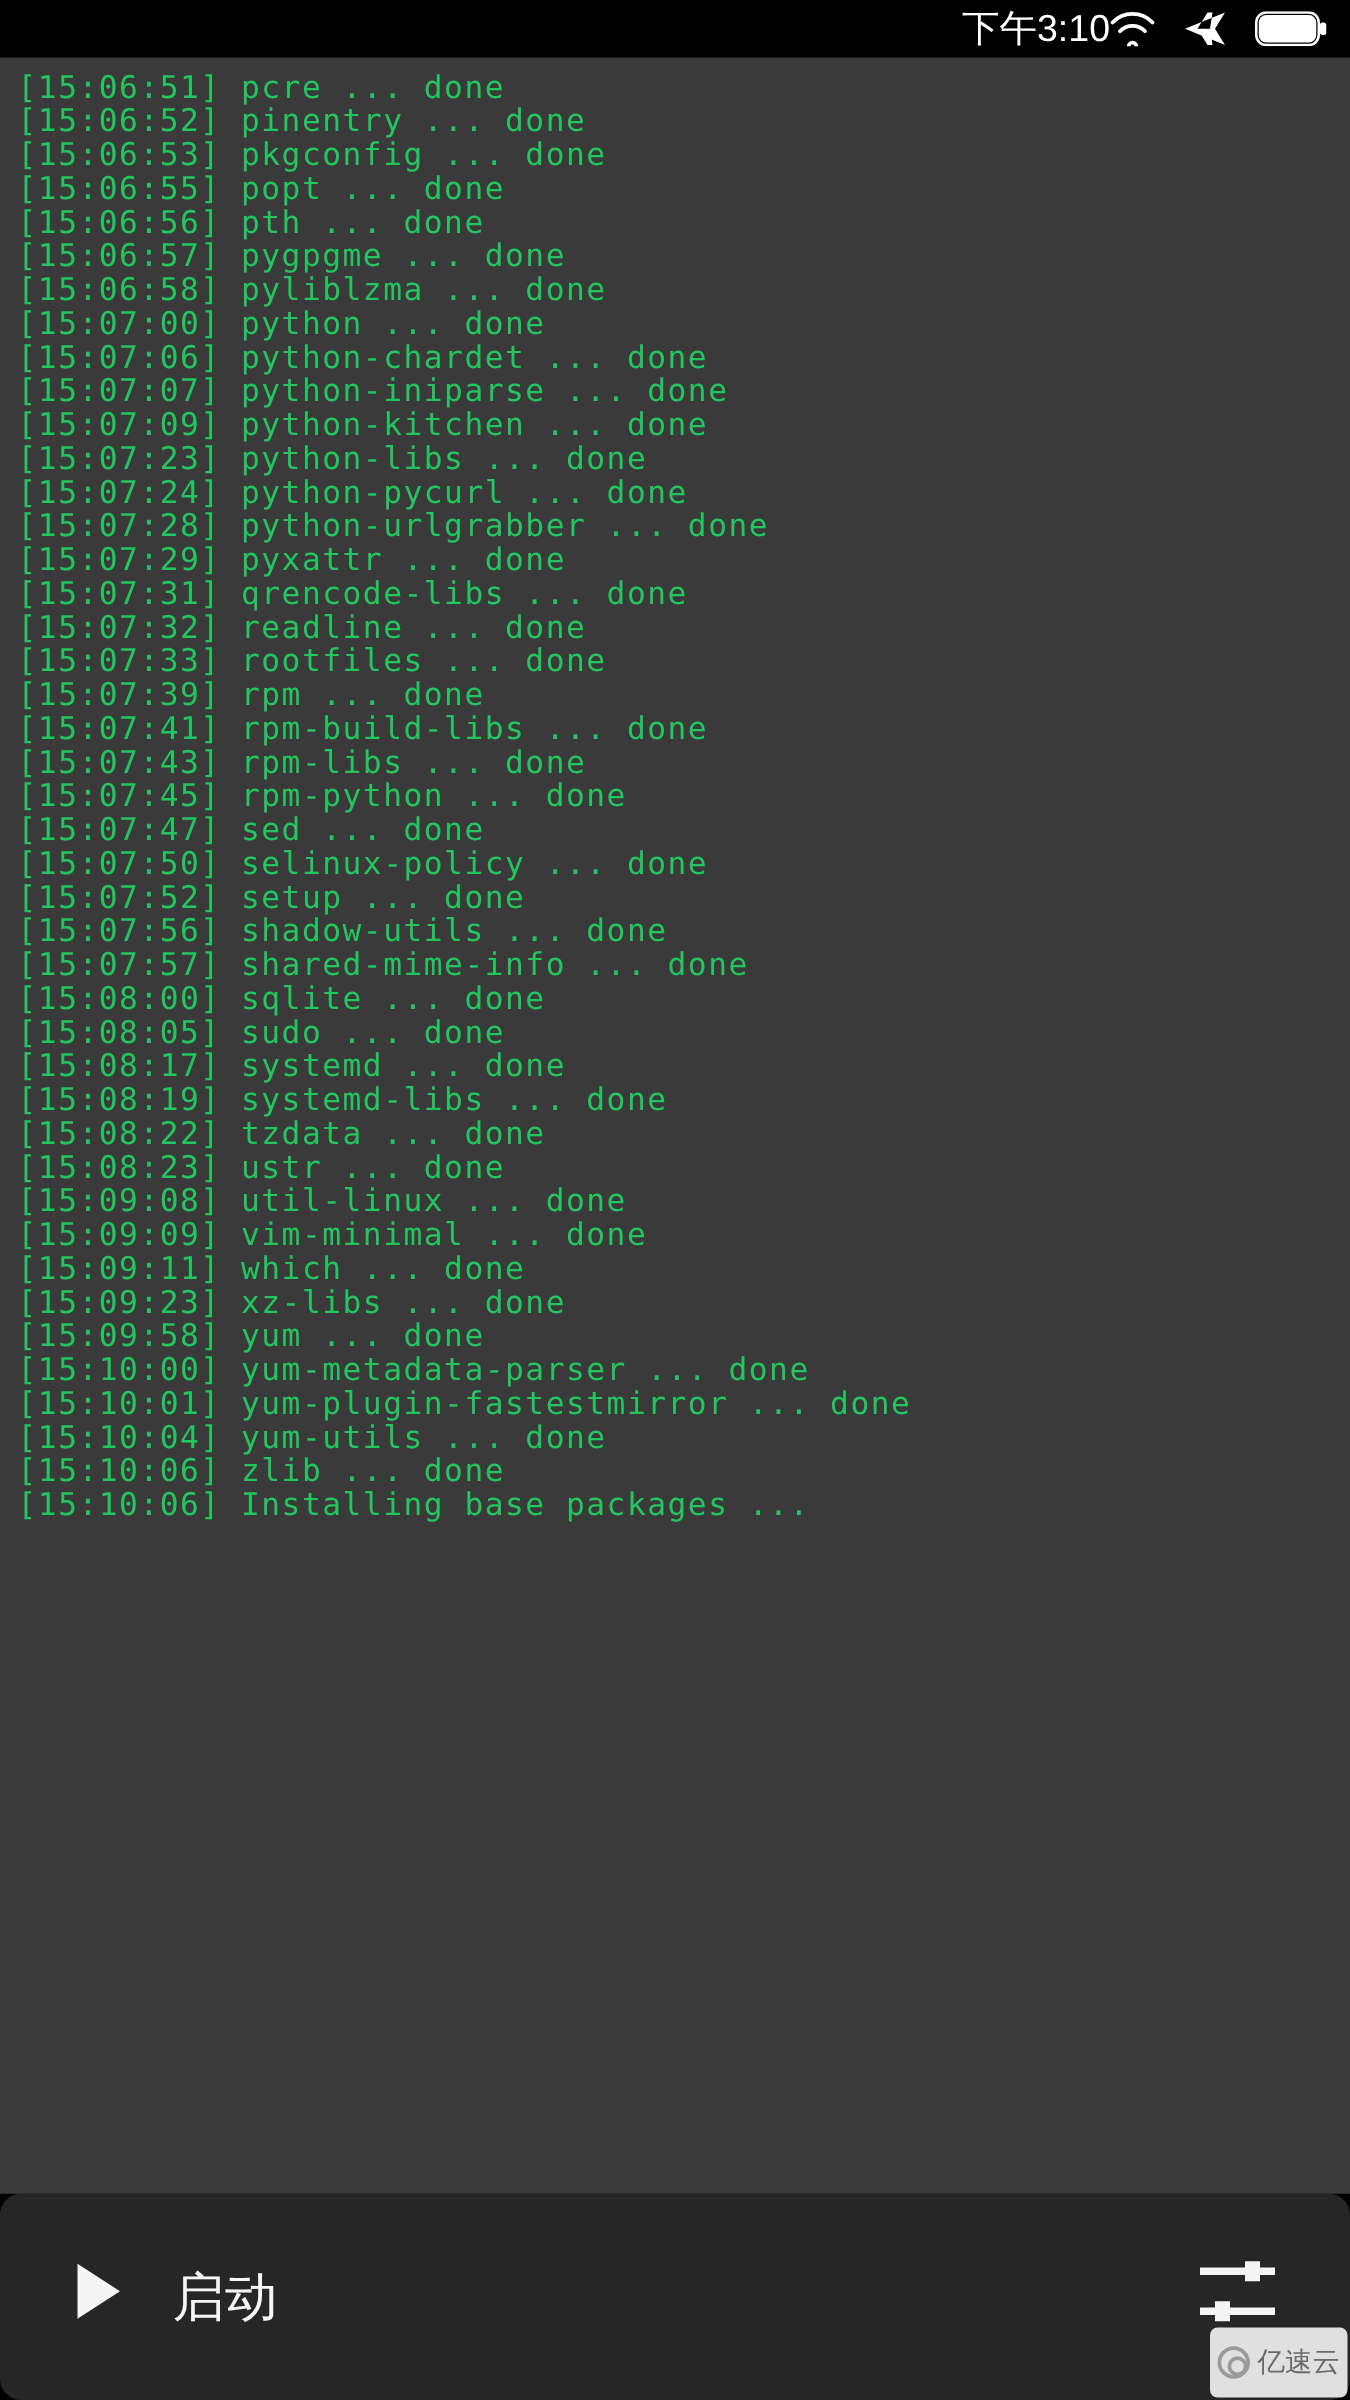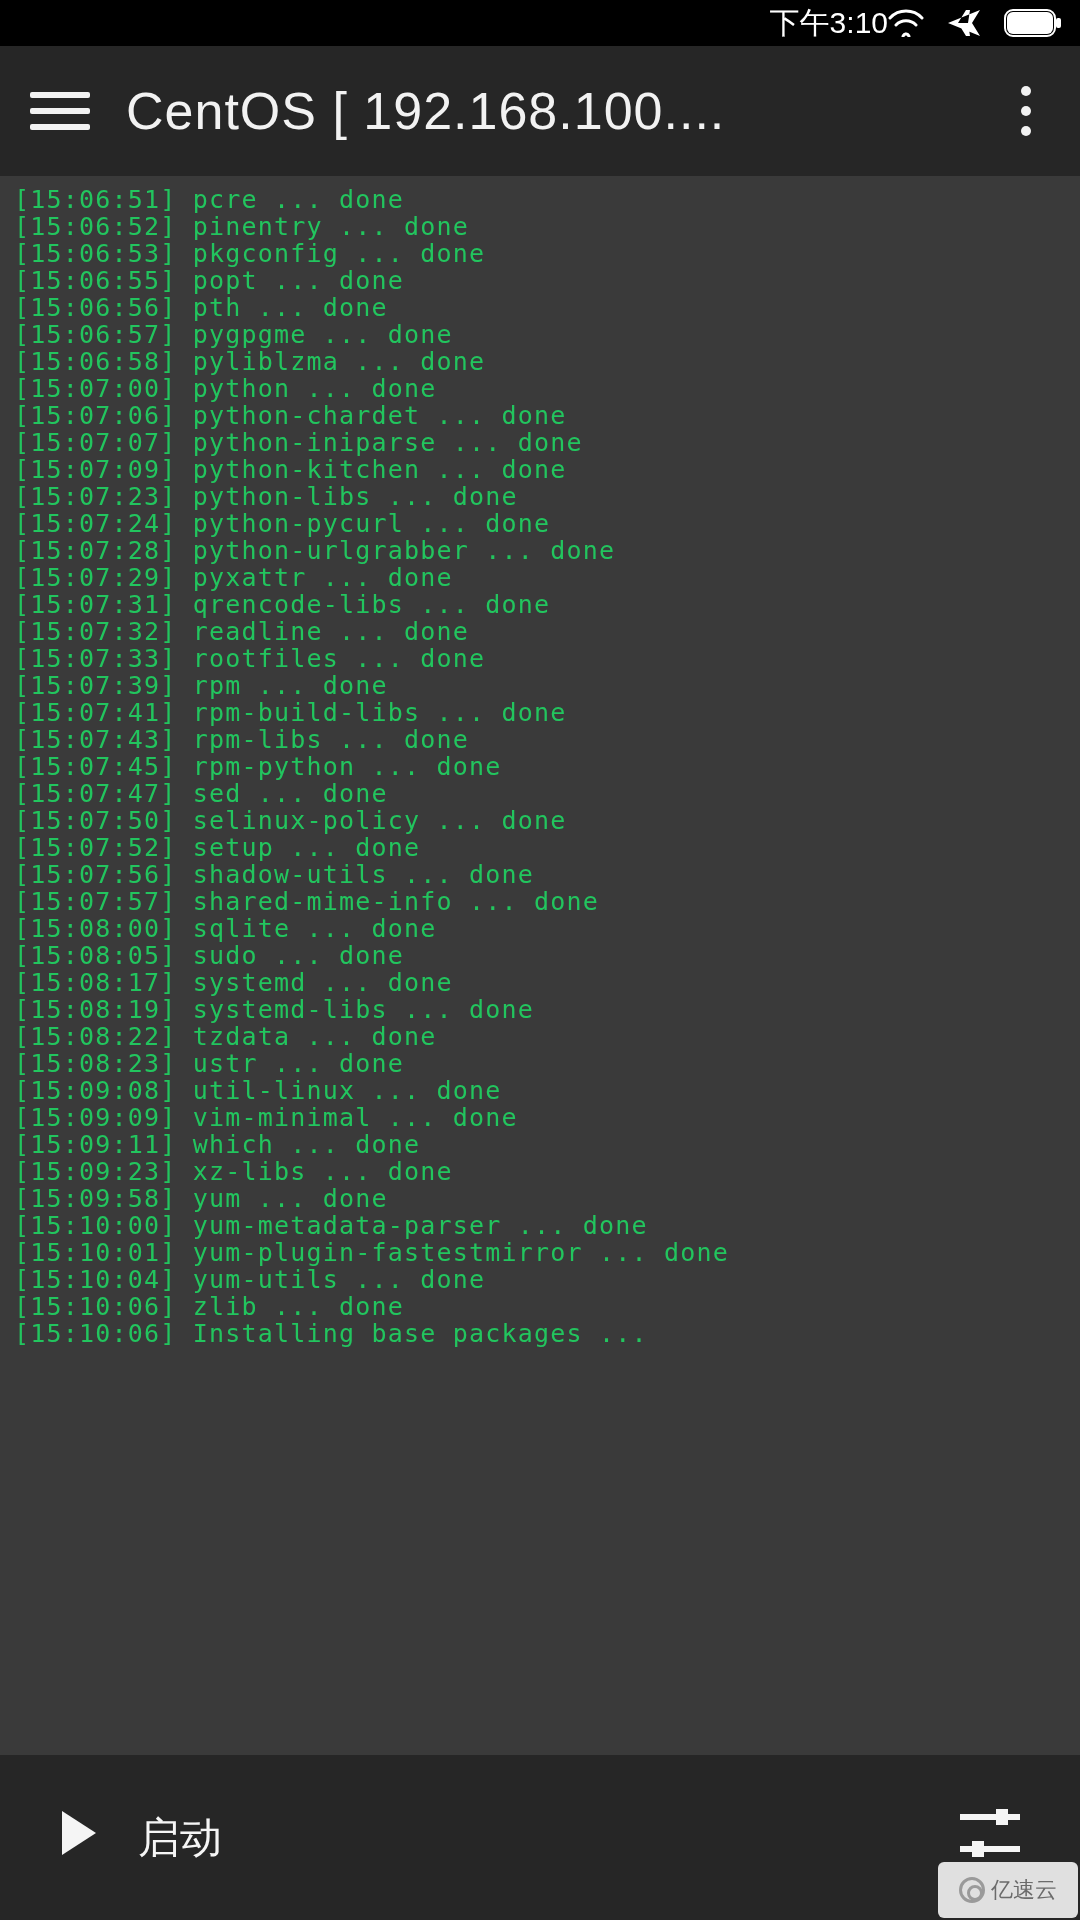--- a/index.html
+++ b/index.html
@@ -18,28 +18,28 @@
   .hamburger span { display: block; height: 6px; background: #f2f2f2; border-radius: 2px; }
   .app-title { flex: 1; font-size: 52px; font-weight: 500; white-space: nowrap; overflow: hidden; text-overflow: ellipsis; letter-spacing: 1px; }
   .kebab { width: 48px; display: flex; flex-direction: column; align-items: center; gap: 10px; cursor: pointer; }
   .kebab span { width: 10px; height: 10px; background: #f2f2f2; border-radius: 50%; }
 
   
   .terminal { flex: 1; background: #3a3a3a; color: #22c55e; font-family: "DejaVu Sans Mono","Liberation Mono","Courier New",monospace; font-size: 25px; line-height: 27px; padding: 10px 14px 4px 14px; white-space: pre; overflow: hidden; letter-spacing: 1.2px; }
   .terminal .line { display: block; }
 
   
-  .bottom-bar { height: 165px; background: #262626; color: #f5f5f5; display: flex; align-items: center; padding: 0 40px; font-size: 42px; }
+  .bottom-bar { height: 165px; background: #262626; color: #f5f5f5; display: flex; align-items: center; padding: 0 40px; font-size: 42px; border-radius: 17px; }
   .btn-group { display: flex; align-items: center; gap: 40px; cursor: pointer; }
   .bb-start { margin-left: 18px; }
   .bb-stop { margin-left: 120px; }
   .bb-settings { margin-left: auto; margin-right: 20px; cursor: pointer; }
 
   
-  .watermark { position: absolute; right: 2px; bottom: 2px; width: 140px; height: 56px; background: rgba(255,255,255,0.86); border-radius: 6px; display: flex; align-items: center; justify-content: center; gap: 6px; font-size: 22px; color: #6b6b6b; font-weight: 500; }
+  .watermark { position: absolute; right: 2px; bottom: 2px; width: 110px; height: 56px; background: rgba(255,255,255,0.86); border-radius: 6px; display: flex; align-items: center; justify-content: center; gap: 6px; font-size: 22px; color: #6b6b6b; font-weight: 500; }
   .watermark .wm-circle { width: 26px; height: 26px; border: 3px solid #9a9a9a; border-radius: 50%; position: relative; }
   .watermark .wm-circle::after { content:""; position:absolute; width:10px;height:10px;border:3px solid #9a9a9a;border-radius:50%; left:5px; top:5px;}
 </style>
 </head>
 <body>
 <div class="screen">
 
   <div class="status-bar">
     <div class="status-left">下午3:10</div>
     <div class="status-right">
@@ -56,33 +56,20 @@
       <span class="status-icon">
         <svg width="58" height="28" viewBox="0 0 58 28" fill="none">
             <rect x="1" y="1" width="50" height="26" rx="8" stroke="#fff" stroke-width="2"></rect>
             <rect x="3" y="3" width="46" height="22" rx="6" fill="#fff"></rect>
             <rect x="52" y="9" width="5" height="10" rx="2" fill="#fff"></rect>
           </svg>
       </span>
     </div>
   </div>
 
-  <div class="app-header">
-    <div class="hamburger">
-      <span></span>
-        <span></span>
-        <span></span>
-    </div>
-    <div class="app-title">CentOS  [ 192.168.100....</div>
-    <div class="kebab">
-      <span></span>
-        <span></span>
-        <span></span>
-    </div>
-  </div>
 
   <div class="terminal" id="terminal"><span class="line">[15:06:51] pcre ... done</span><span class="line">[15:06:52] pinentry ... done</span><span class="line">[15:06:53] pkgconfig ... done</span><span class="line">[15:06:55] popt ... done</span><span class="line">[15:06:56] pth ... done</span><span class="line">[15:06:57] pygpgme ... done</span><span class="line">[15:06:58] pyliblzma ... done</span><span class="line">[15:07:00] python ... done</span><span class="line">[15:07:06] python-chardet ... done</span><span class="line">[15:07:07] python-iniparse ... done</span><span class="line">[15:07:09] python-kitchen ... done</span><span class="line">[15:07:23] python-libs ... done</span><span class="line">[15:07:24] python-pycurl ... done</span><span class="line">[15:07:28] python-urlgrabber ... done</span><span class="line">[15:07:29] pyxattr ... done</span><span class="line">[15:07:31] qrencode-libs ... done</span><span class="line">[15:07:32] readline ... done</span><span class="line">[15:07:33] rootfiles ... done</span><span class="line">[15:07:39] rpm ... done</span><span class="line">[15:07:41] rpm-build-libs ... done</span><span class="line">[15:07:43] rpm-libs ... done</span><span class="line">[15:07:45] rpm-python ... done</span><span class="line">[15:07:47] sed ... done</span><span class="line">[15:07:50] selinux-policy ... done</span><span class="line">[15:07:52] setup ... done</span><span class="line">[15:07:56] shadow-utils ... done</span><span class="line">[15:07:57] shared-mime-info ... done</span><span class="line">[15:08:00] sqlite ... done</span><span class="line">[15:08:05] sudo ... done</span><span class="line">[15:08:17] systemd ... done</span><span class="line">[15:08:19] systemd-libs ... done</span><span class="line">[15:08:22] tzdata ... done</span><span class="line">[15:08:23] ustr ... done</span><span class="line">[15:09:08] util-linux ... done</span><span class="line">[15:09:09] vim-minimal ... done</span><span class="line">[15:09:11] which ... done</span><span class="line">[15:09:23] xz-libs ... done</span><span class="line">[15:09:58] yum ... done</span><span class="line">[15:10:00] yum-metadata-parser ... done</span><span class="line">[15:10:01] yum-plugin-fastestmirror ... done</span><span class="line">[15:10:04] yum-utils ... done</span><span class="line">[15:10:06] zlib ... done</span><span class="line">[15:10:06] Installing base packages ...</span></div>
 
   <div class="bottom-bar">
     <div class="btn-group bb-start">
       <span>
         <svg width="40" height="48" viewBox="0 0 40 48" fill="#f5f5f5">
             <polygon points="4,2 38,24 4,46"></polygon>
           </svg>
       </span>

